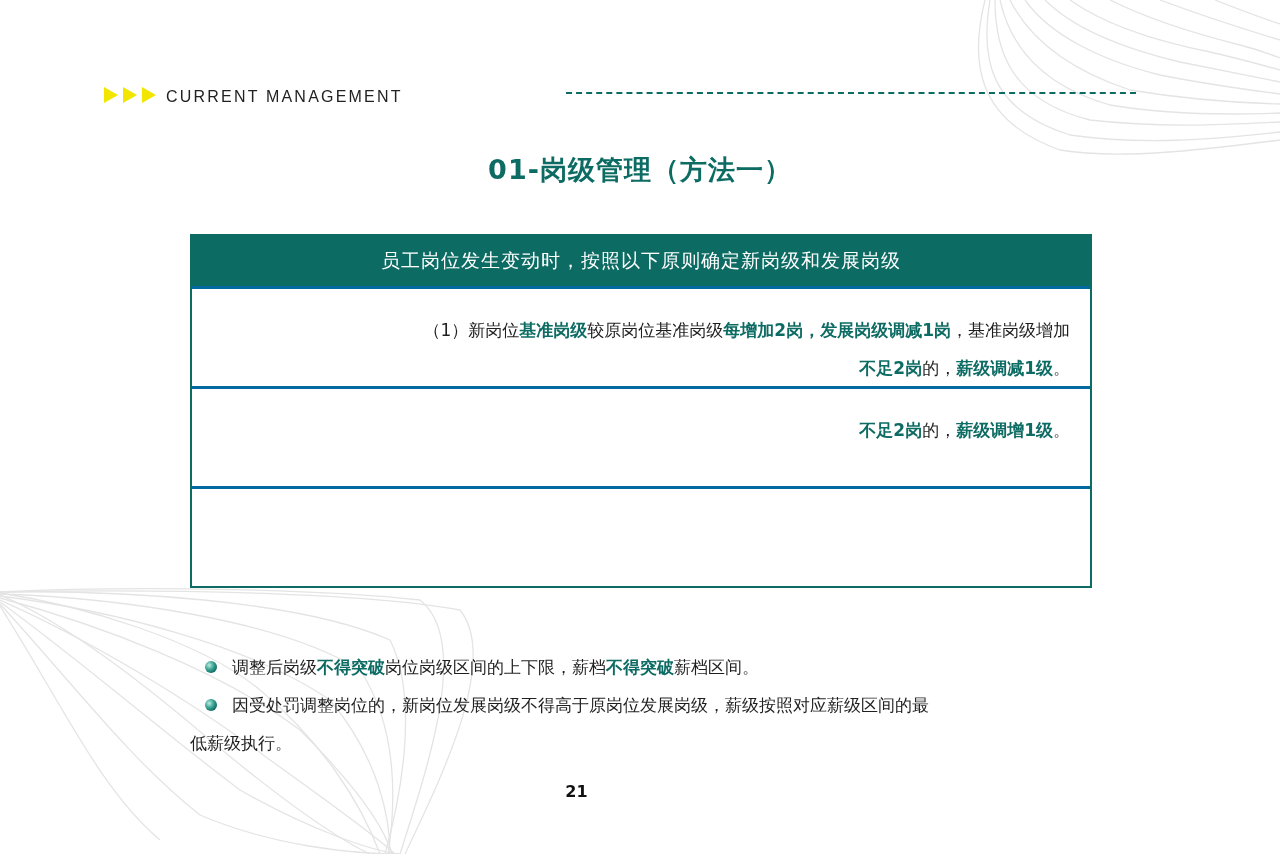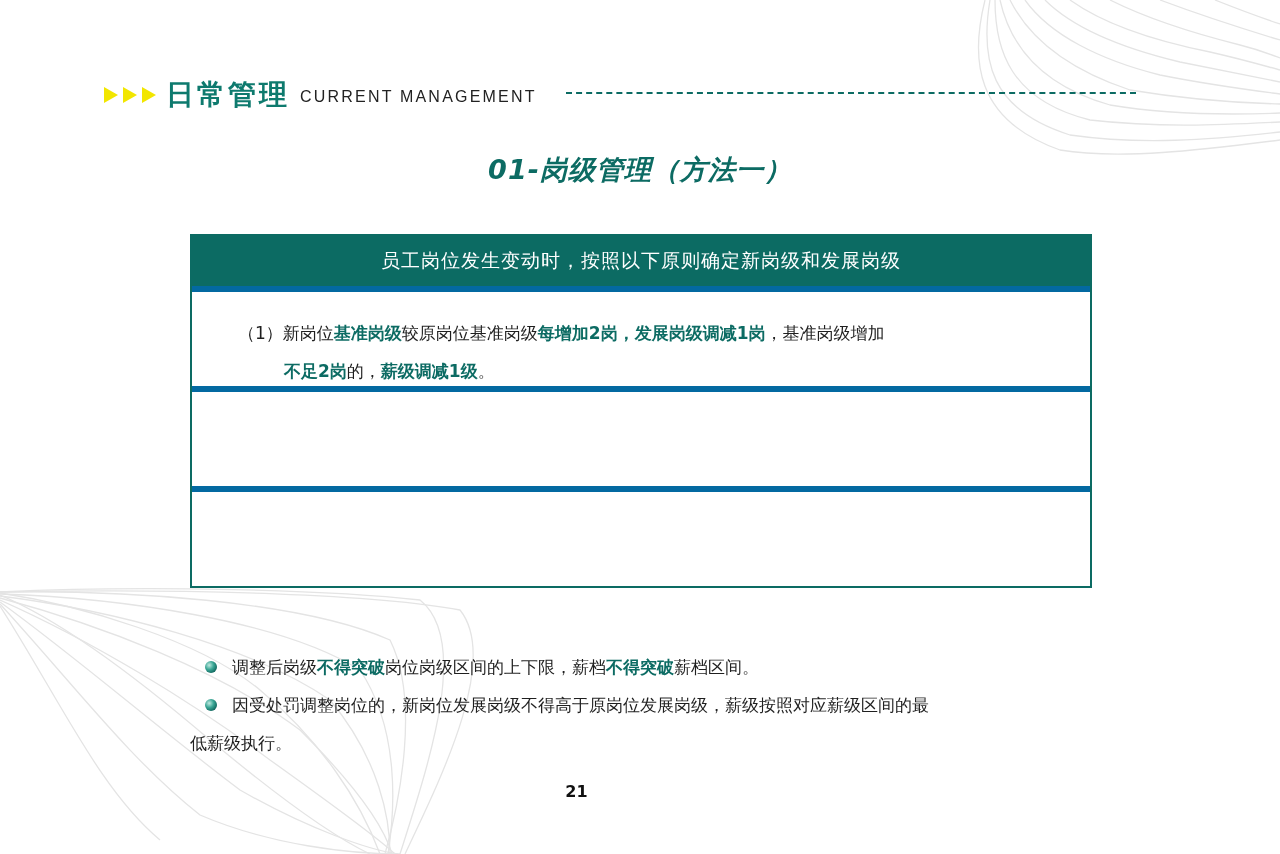--- a/index.html
+++ b/index.html
@@ -13,26 +13,26 @@
 
   
   .header { position: absolute; left: 104px; top: 78px; height: 34px; display: flex; align-items: center; }
   .arrows { display: flex; gap: 5px; margin-right: 10px; }
   .arrow { width: 0; height: 0; border-top: 8px solid transparent; border-bottom: 8px solid transparent; border-left: 14px solid #f2e600; }
   .header-cn { font-size: 28px; font-weight: bold; color: #0e7a6e; letter-spacing: 3px; margin-right: 10px; }
   .header-en { font-family: "Liberation Sans", sans-serif; font-size: 16px; letter-spacing: 2.2px; color: #222; margin-top: 4px; }
   .dash-line { position: absolute; left: 566px; top: 92px; width: 570px; border-top: 2px dashed #0c6b63; }
 
   
-  .page-title { position: absolute; left: 0; width: 1280px; top: 152px; text-align: center; font-size: 27px; font-weight: bold; color: #0c6b63; letter-spacing: 1px; font-style: italic; }
+  .page-title { position: absolute; left: 0; width: 1280px; top: 152px; text-align: center; font-size: 27px; font-weight: bold; color: #0c6b63; letter-spacing: 1px; }
 
   
   .rules { position: absolute; left: 190px; top: 234px; width: 898px; border: 2px solid #0c6b63; background: #fff; }
   .rules-head { background: #0c6b63; color: #fff; height: 50px; display: flex; align-items: center; justify-content: center; font-size: 19px; font-weight: normal; letter-spacing: 1px; }
-  .rule { border-top: 6px solid #0369a1; height: 100px; box-sizing: border-box; padding: 22px 20px 0 46px; font-size: 17px; line-height: 38px; }
+  .rule { border-top: 3px solid #0369a1; height: 100px; box-sizing: border-box; padding: 22px 20px 0 46px; font-size: 17px; line-height: 38px; text-align: right; }
   .rule:first-of-type { border-top: none; }
   .rule .l2 { padding-left: 46px; }
   .rule.r3 .l2 { padding-left: 50px; }
   .hl { color: #0c6b63; font-weight: bold; }
 
   
   .notes { position: absolute; left: 190px; top: 648px; width: 910px; font-size: 17px; line-height: 38px; }
   .note { position: relative; }
   .note .txt { padding-left: 42px; }
   .bullet { position: absolute; left: 15px; top: 13px; width: 12px; height: 12px; border-radius: 50%;
@@ -72,34 +72,34 @@
     <path d="M0 595 C60 620, 140 680, 210 740 C270 790, 330 835, 370 854"></path>
   </g>
 </svg>
 
 <div class="header">
   <div class="arrows">
     <span class="arrow"></span>
     <span class="arrow"></span>
     <span class="arrow"></span>
   </div>
-  <span class="header-cn">日常管理</span>
   <span class="header-en">CURRENT MANAGEMENT</span>
 </div>
 <div class="dash-line"></div>
 
 <div class="page-title">01-岗级管理（方法一）</div>
 
 <div class="rules">
   <div class="rules-head">员工岗位发生变动时，按照以下原则确定新岗级和发展岗级</div>
   <div class="rule r1">
     <div class="l1"><span>（1）新岗位</span><span class="hl">基准岗级</span><span>较原岗位基准岗级</span><span class="hl">每增加2岗，发展岗级调减1岗</span><span>，基准岗级增加</span></div>
     <div class="l2"><span class="hl">不足2岗</span><span>的，</span><span class="hl">薪级调减1级</span><span>。</span></div>
   </div>
   <div class="rule r2">
+    <div class="l2"><span class="hl">不足2岗</span><span>的，</span><span class="hl">薪级调增1级</span><span>。</span></div>
   </div>
   <div class="rule r3">
   </div>
 </div>
 
 <div class="notes">
   <div class="note">
     <span class="bullet"></span>
     <div class="txt"><span>调整后岗级</span><span class="hl">不得突破</span><span>岗位岗级区间的上下限，薪档</span><span class="hl">不得突破</span><span>薪档区间。</span></div>
   </div>

